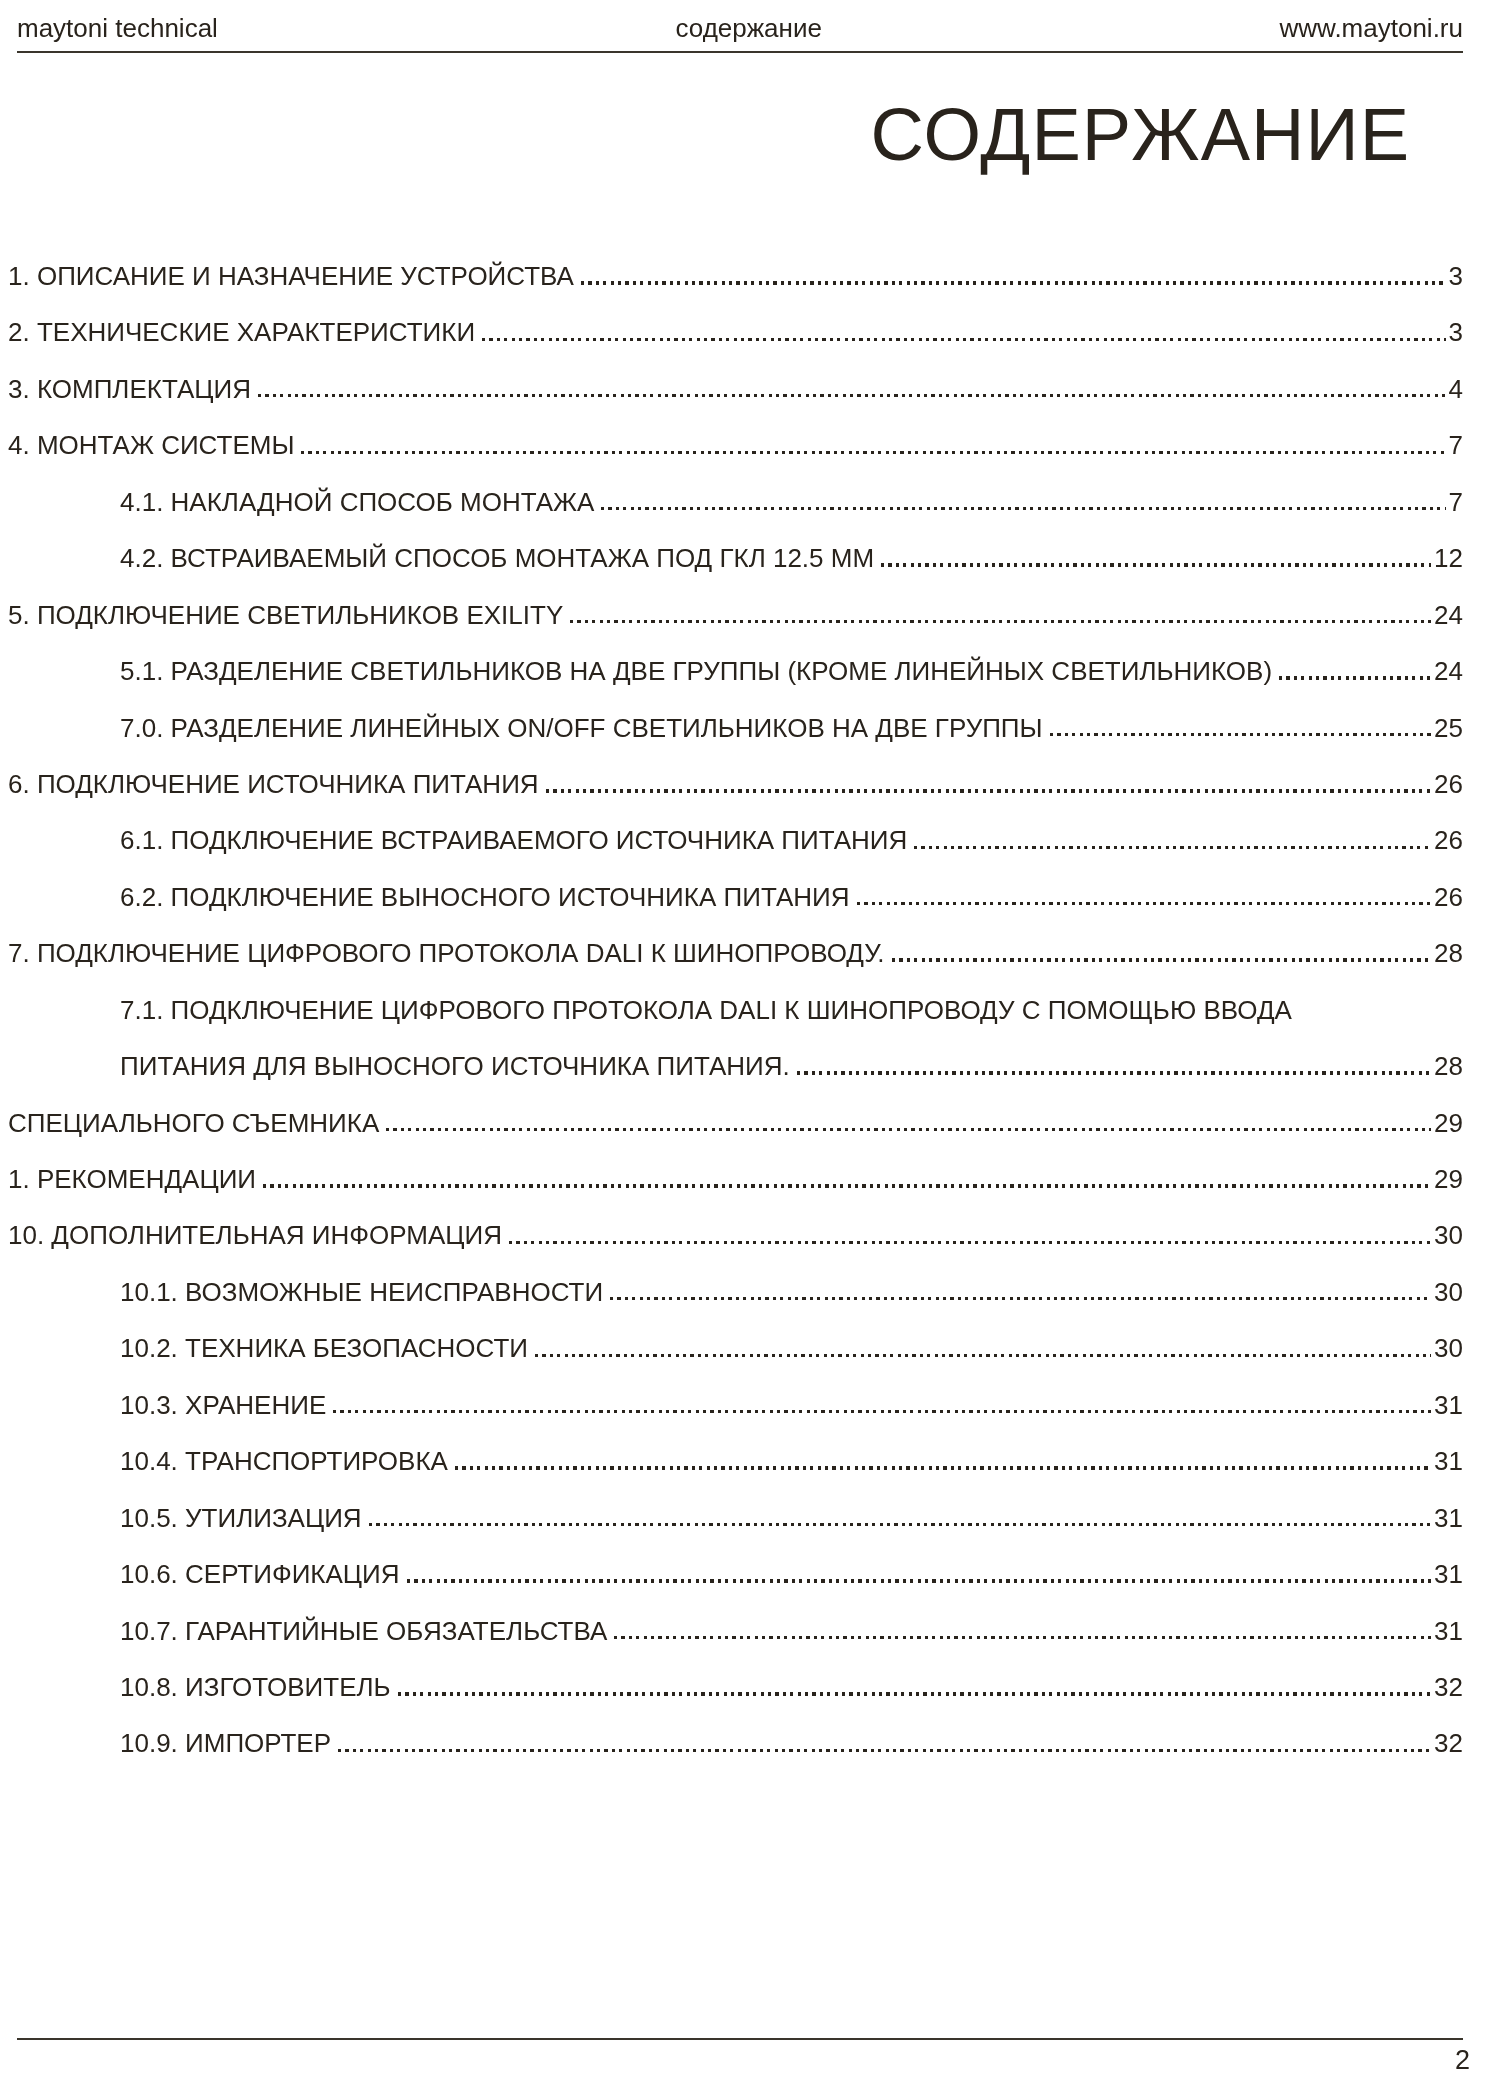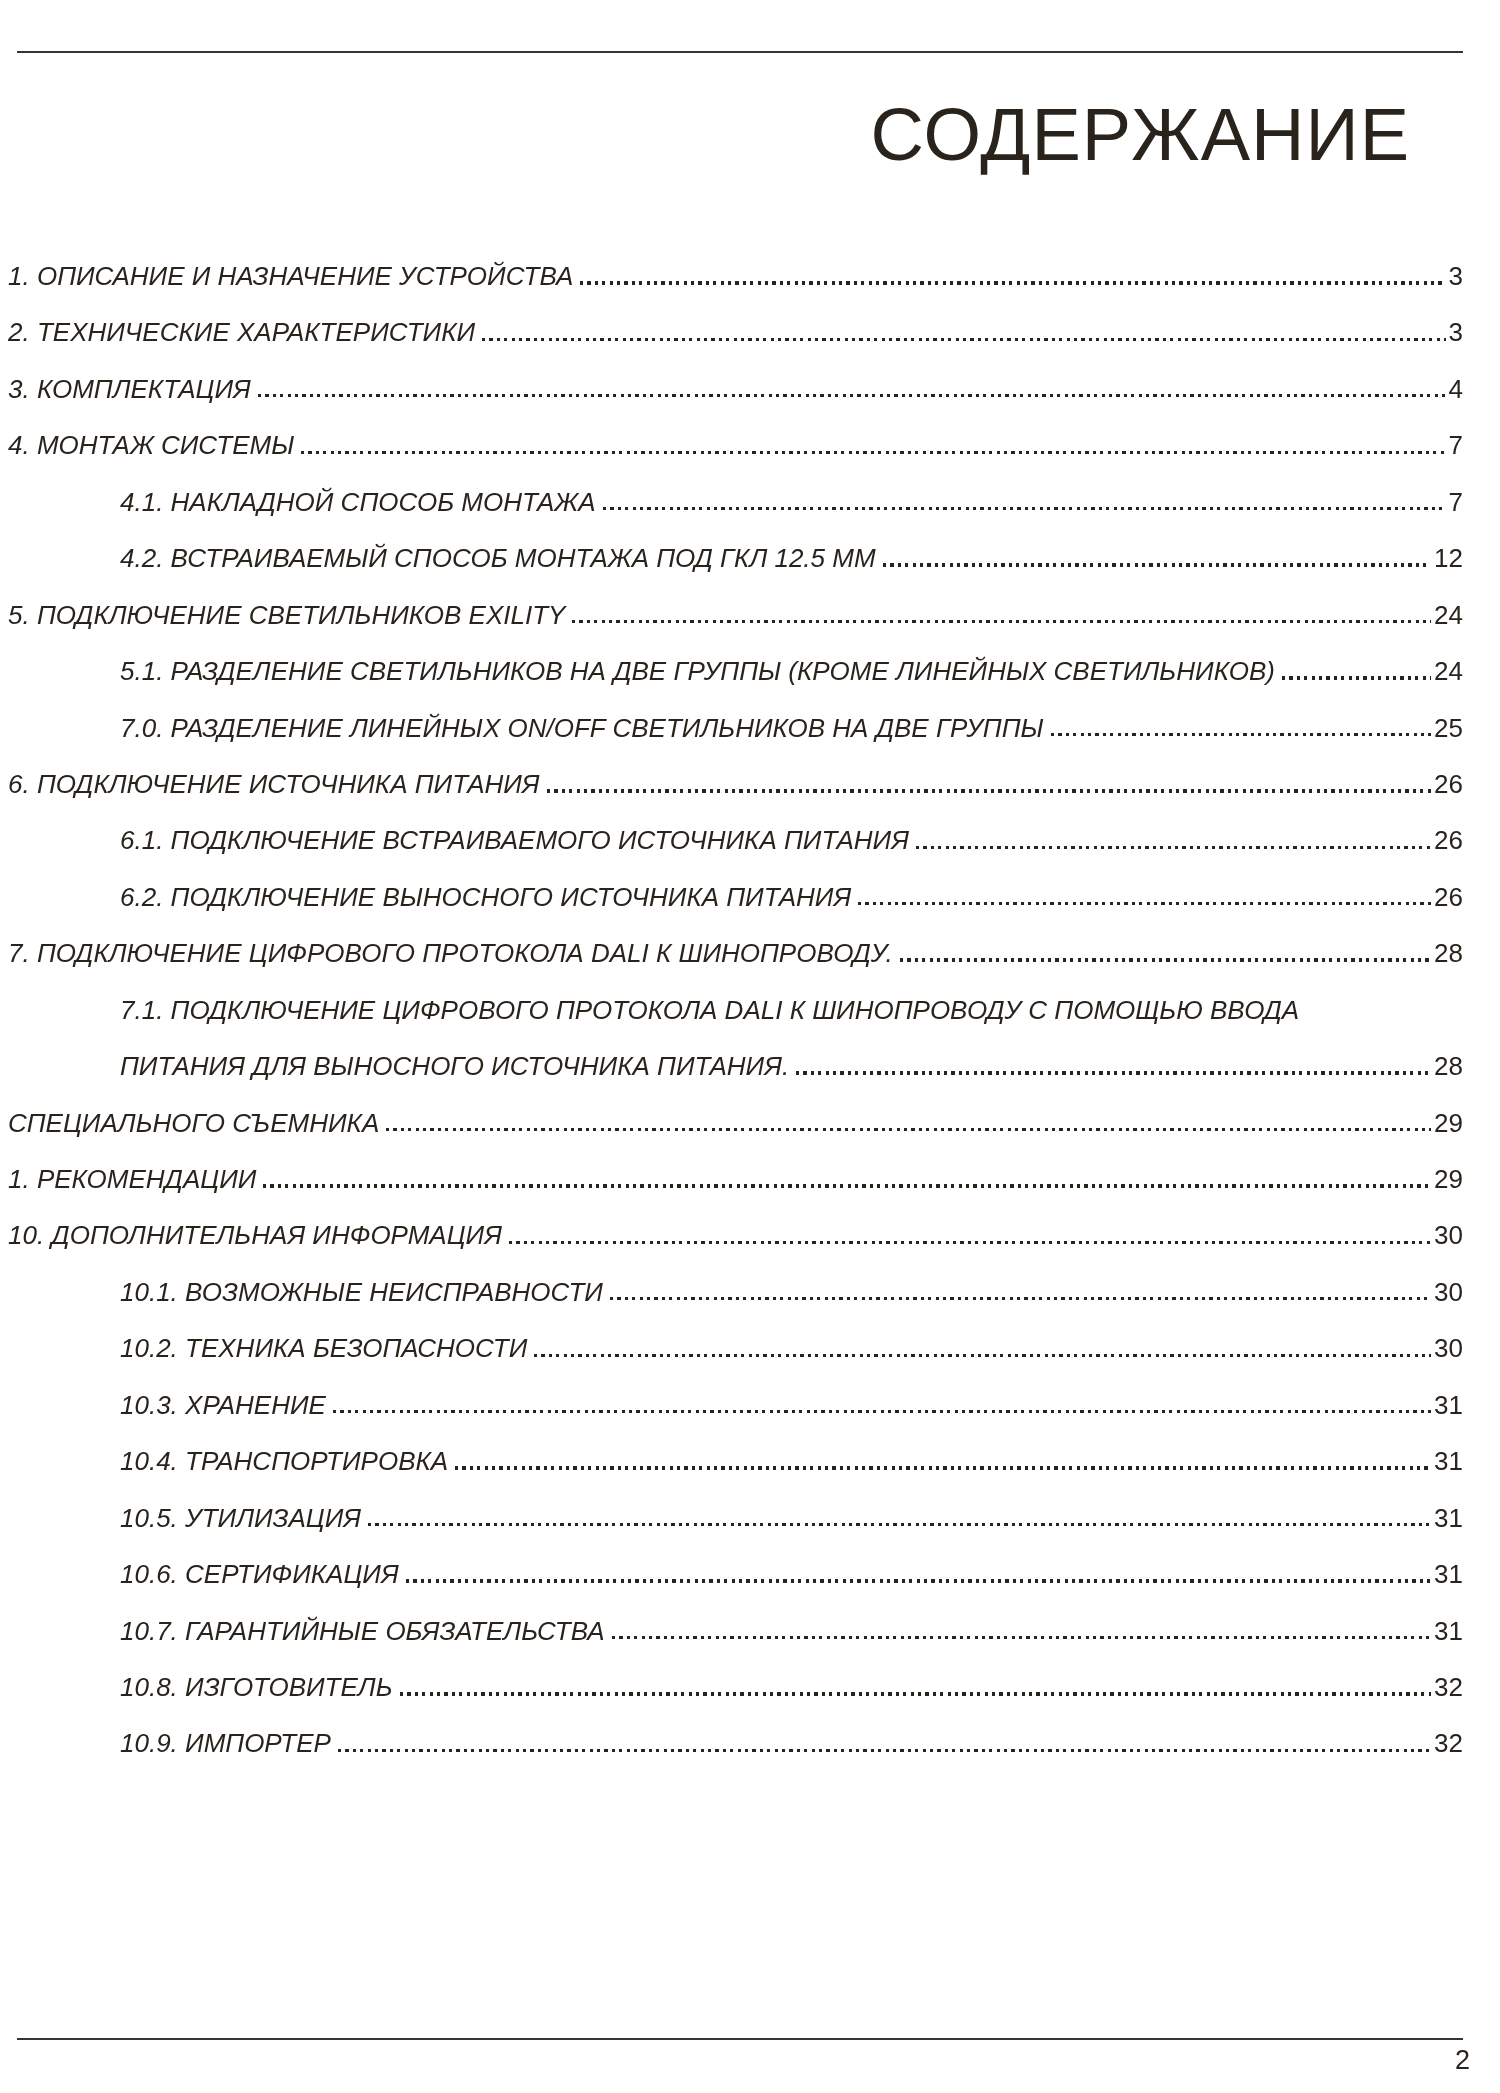--- a/index.html
+++ b/index.html
@@ -33,21 +33,21 @@
 
   
   .toc { position:absolute; top:261px; left:8px; right:37px; }
   .toc-row {
     height:56.45px;
     display:flex; align-items:flex-start;
     font-size:26px; line-height:30px;
     white-space:nowrap;
   }
   .toc-row.indent { padding-left:112px; }
-  .toc-label { flex:0 0 auto;font-style:italic; }
+  .toc-label { flex:0 0 auto; }
   .toc-dots {
     flex:1 1 auto;
     height:3.4px;
     margin:20.2px 3px 0 7px;
     background-image:repeating-linear-gradient(to right,
       var(--text,#29231c) 0 3.2px, transparent 3.2px 7.4px);
   }
   .toc-page { flex:0 0 auto; }
 
   
@@ -58,20 +58,25 @@
   .footer-page {
     position:absolute; top:2044px; right:30px;
     font-size:27px; line-height:32px;
   }
 </style>
 </head>
 <body>
 
 <div class="page" style="--text: #29231c; --rule: #3a352c;">
 
+  <div class="header">
+    <span>maytoni technical</span>
+    <span>содержание</span>
+    <span>www.maytoni.ru</span>
+  </div>
   <div class="header-rule"></div>
 
   <div class="doc-title">СОДЕРЖАНИЕ</div>
 
   <div class="toc">
       <div class="toc-row">
         <span class="toc-label">1. ОПИСАНИЕ И НАЗНАЧЕНИЕ УСТРОЙСТВА</span>
         <span class="toc-dots"></span>
         <span class="toc-page">3</span>
       </div>

